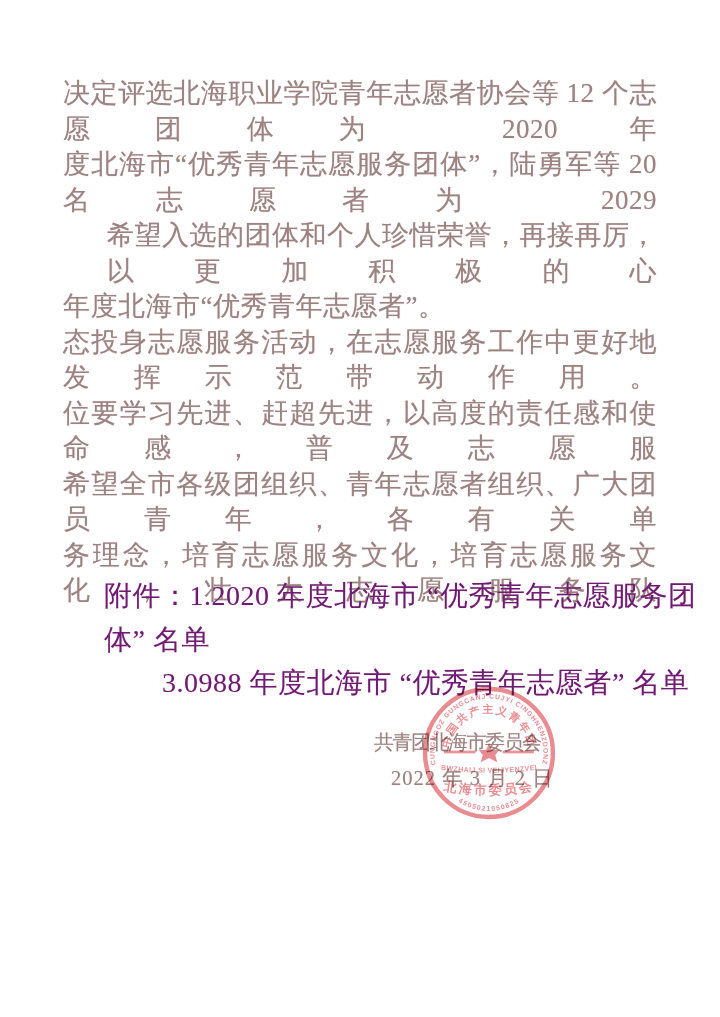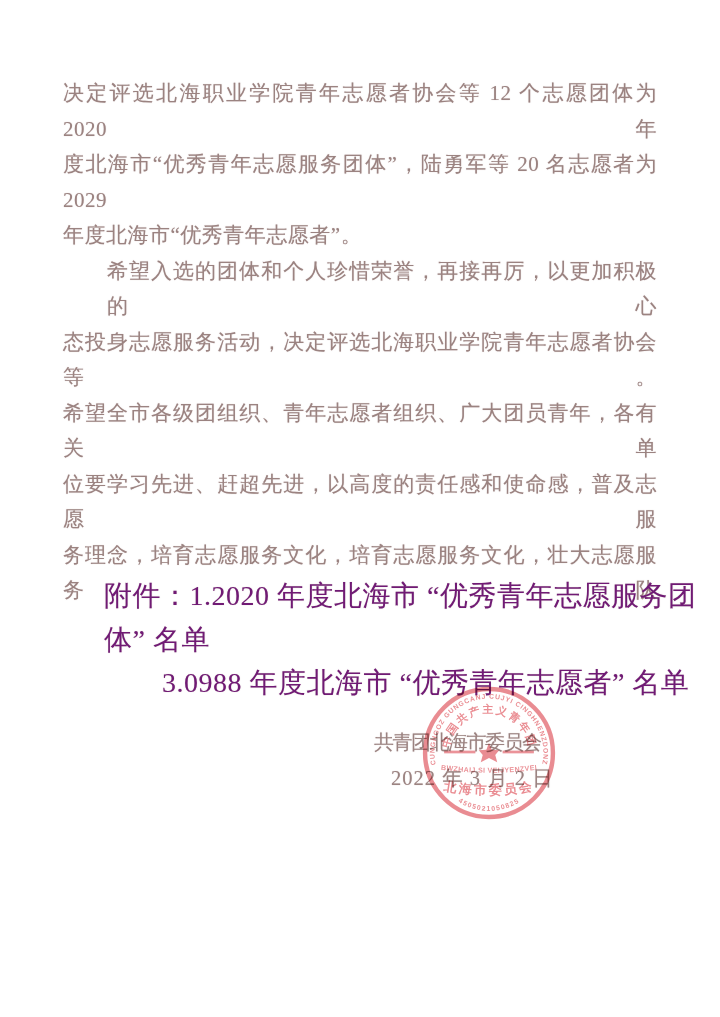--- a/index.html
+++ b/index.html
@@ -12,21 +12,21 @@
     position:relative;
     width:720px;height:1017px;
     margin:0 auto;
     background:#ffffff;
     overflow:hidden;
   }
   
   .doc-text{
     position:absolute;
     left:63px;top:76px;width:594px;
-    font-size:21px;
+    font-size:27px;
     line-height:35.5px;
     color:#9b8381;
     text-shadow:0 0 1px rgba(168,140,138,.55);
     letter-spacing:.5px;
   }
   .bline{
     text-align:justify;
     text-align-last:justify;
     text-justify:inter-character;
     white-space:normal;
@@ -84,25 +84,25 @@
   }
 </style>
 </head>
 <body>
 
 <div class="page">
 
   <div class="doc-text">
     <div class="bline">决定评选北海职业学院青年志愿者协会等 12 个志愿团体为 2020 年</div>
     <div class="bline">度北海市“优秀青年志愿服务团体”，陆勇军等 20 名志愿者为 2029</div>
+    <div class="bline indent">希望入选的团体和个人珍惜荣誉，再接再厉，以更加积极的心</div>
     <div class="bline bline-last">年度北海市“优秀青年志愿者”。</div>
-    <div class="bline indent">希望入选的团体和个人珍惜荣誉，再接再厉，以更加积极的心</div>
-    <div class="bline">态投身志愿服务活动，决定评选北海职业学院青年志愿者协会等。</div>
+    <div class="bline">态投身志愿服务活动，在志愿服务工作中更好地发挥示范带动作用。</div>
+    <div class="bline">位要学习先进、赶超先进，以高度的责任感和使命感，普及志愿服</div>
     <div class="bline">希望全市各级团组织、青年志愿者组织、广大团员青年，各有关单</div>
-    <div class="bline">位要学习先进、赶超先进，以高度的责任感和使命感，普及志愿服</div>
     <div class="bline">务理念，培育志愿服务文化，培育志愿服务文化，壮大志愿服务队</div>
   </div>
 
   <div class="attach">
     <div class="row1">附件：1.2020 年度北海市 “优秀青年志愿服务团体” 名单</div>
     <div class="row2">3.0988 年度北海市 “优秀青年志愿者” 名单</div>
   </div>
 
   <div class="sig-org">共青团北海市委员会</div>
   <div class="sig-date">2022 年 3 月 2 日</div>

